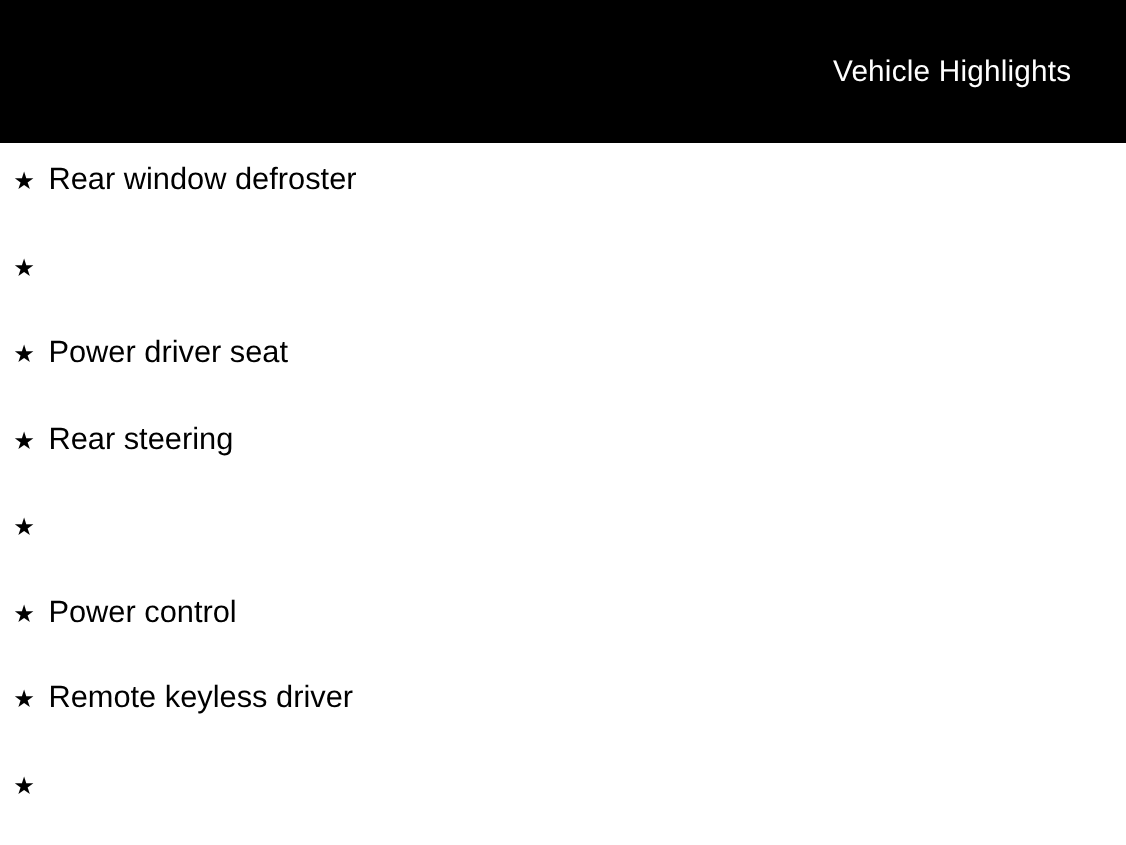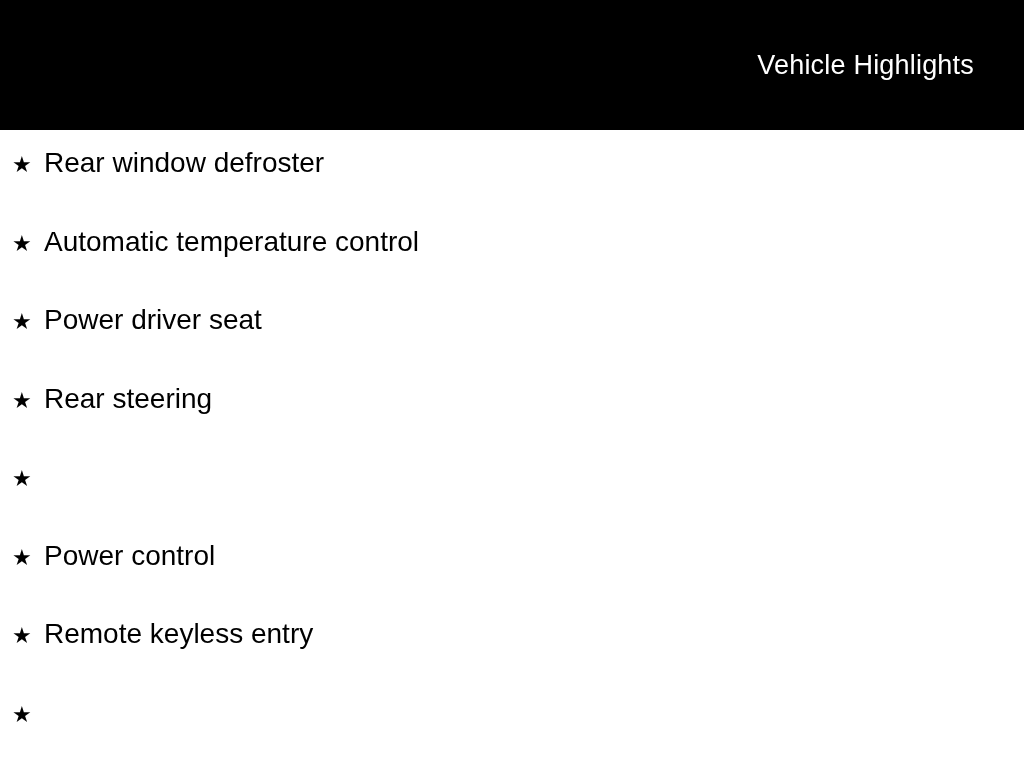--- a/index.html
+++ b/index.html
@@ -86,39 +86,38 @@
     <div class="header-title">Vehicle Highlights</div>
   </div>
 
   <ul class="feature-list">
     <li class="feature-item">
       <span class="bullet-star">★</span>
       <span class="feature-label">Rear window defroster</span>
     </li>
     <li class="feature-item">
       <span class="bullet-star">★</span>
-      <span class="feature-label">Automatic temperature control</span>
     </li>
     <li class="feature-item">
       <span class="bullet-star">★</span>
       <span class="feature-label">Power driver seat</span>
     </li>
     <li class="feature-item">
       <span class="bullet-star">★</span>
       <span class="feature-label">Rear steering</span>
     </li>
     <li class="feature-item">
       <span class="bullet-star">★</span>
     </li>
     <li class="feature-item">
       <span class="bullet-star">★</span>
       <span class="feature-label">Power control</span>
     </li>
     <li class="feature-item">
       <span class="bullet-star">★</span>
-      <span class="feature-label">Remote keyless entry</span>
+      <span class="feature-label">Remote keyless driver</span>
     </li>
     <li class="feature-item">
       <span class="bullet-star">★</span>
     </li>
   </ul>
 
 </div>
 
 </body></html>

